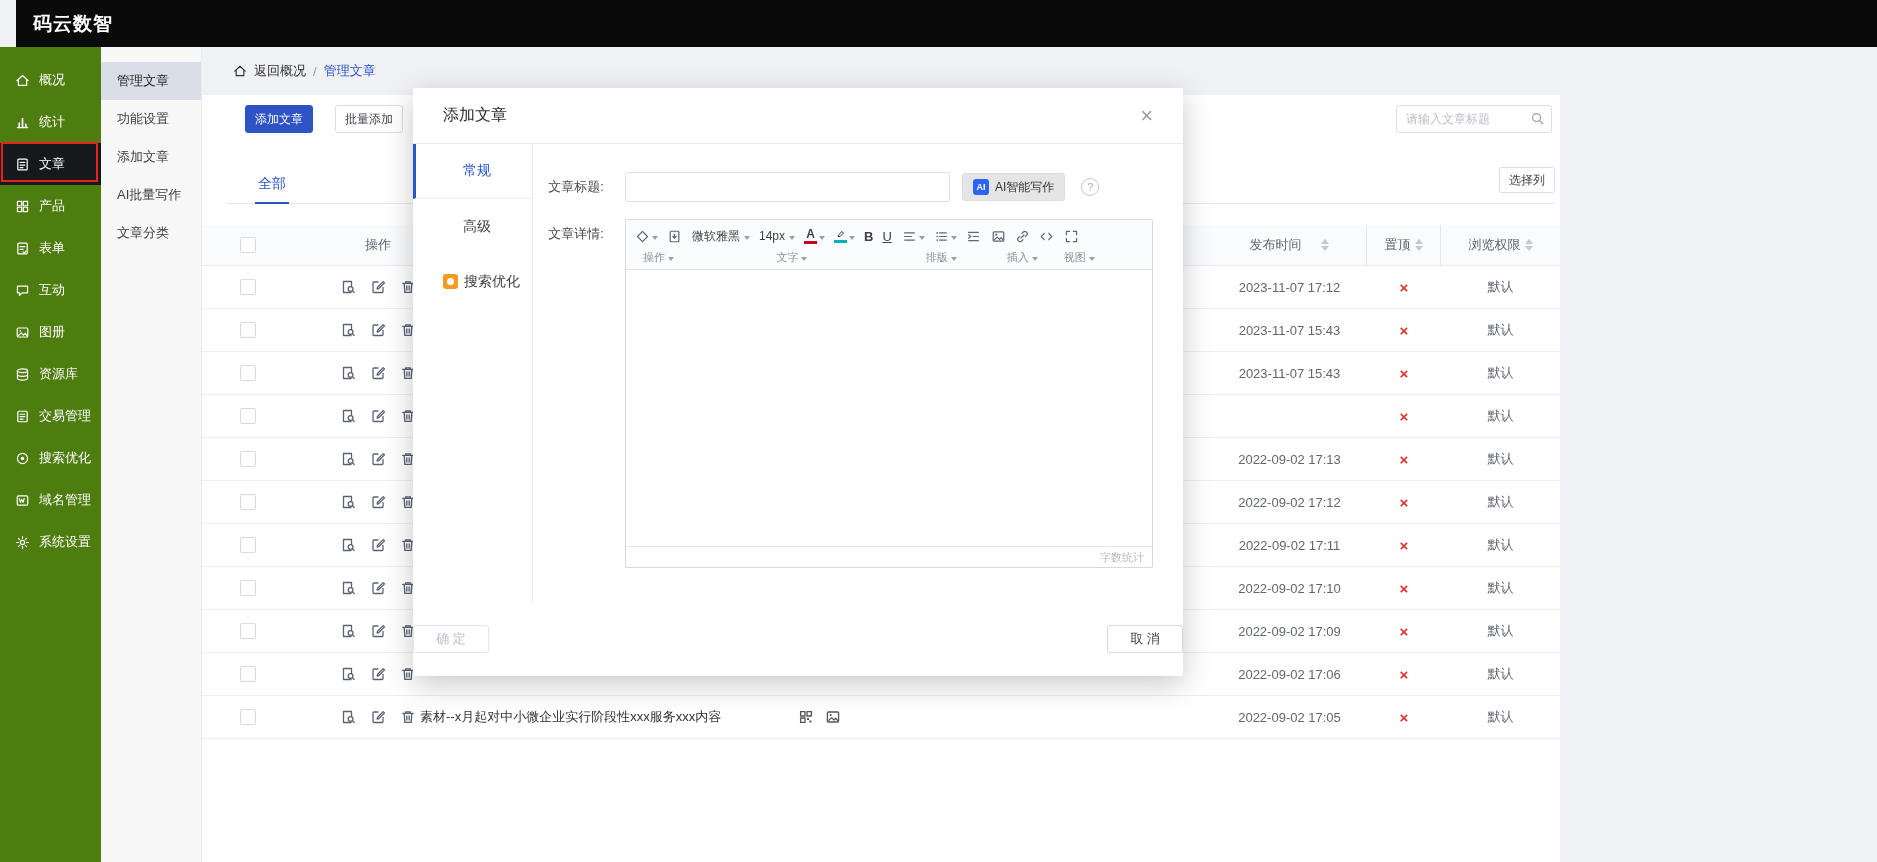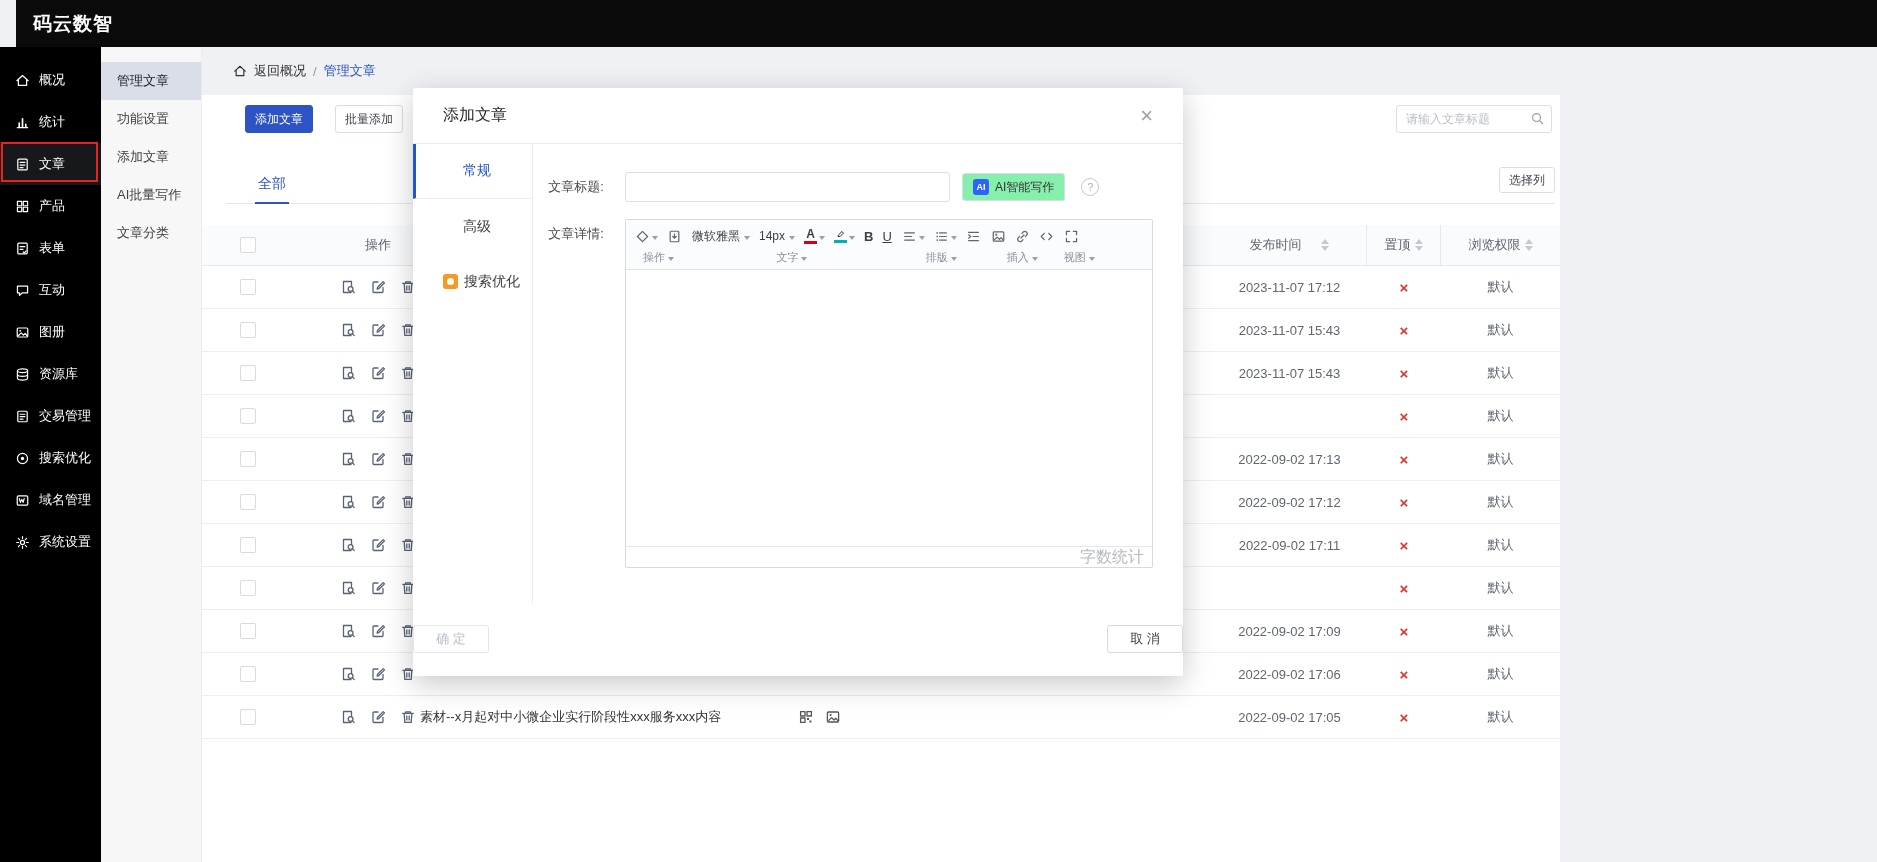--- a/index.html
+++ b/index.html
@@ -6,21 +6,21 @@
   body{font-family:"Liberation Sans","DejaVu Sans",sans-serif;}
   .stage{position:relative;width:1877px;height:862px;overflow:hidden;background:#f0f1f4;}
   .ic{stroke:currentColor;fill:none;stroke-width:1.3;stroke-linecap:round;stroke-linejoin:round;}
   .f{fill:currentColor;stroke:none;}
 
   
   .topbar{position:absolute;left:16px;top:0;width:100%;height:47px;background:#0a0a0a;display:flex;align-items:center;padding-left:17px;box-sizing:border-box;z-index:10;}
   .brand{color:#fff;font-size:19px;font-weight:700;letter-spacing:1px;}
 
   
-  .lsb{position:absolute;left:0;top:47px;width:101px;bottom:0;background:#000000;padding-top:12px;box-sizing:border-box;z-index:5;}
+  .lsb{position:absolute;left:0;top:47px;width:101px;bottom:0;background:#4d7c0f;padding-top:12px;box-sizing:border-box;z-index:5;}
   .sitem{height:42px;display:flex;align-items:center;gap:9px;padding-left:15px;color:#fff;font-size:13px;cursor:pointer;}
   .sitem.active{background:#17181c;}
   .si{width:15px;height:15px;flex:none;}
   .annot{position:absolute;left:1px;top:142px;width:97px;height:40px;border:2px solid #e8231f;z-index:60;pointer-events:none;box-sizing:border-box;}
 
   
   .ssb{position:absolute;left:101px;top:47px;width:101px;bottom:0;background:#f7f7f8;border-right:1px solid #ececec;padding-top:15px;box-sizing:border-box;z-index:4;}
   .mitem{height:38px;display:flex;align-items:center;padding-left:16px;font-size:13px;color:#404040;cursor:pointer;}
   .mitem.active{background:#d9dee9;color:#1f1f1f;}
 
@@ -74,41 +74,41 @@
   .mtab.active{color:#2456c7;border-left-color:#2456c7;border-bottom:1px solid #ececec;}
   .mtab.icon-tab{padding-left:27px;gap:6px;}
   .seoicon{width:15px;height:15px;border-radius:3px;background:#f59a23;display:inline-flex;align-items:center;justify-content:center;flex:none;}
   .seoicon i{width:7px;height:7px;border-radius:50%;background:#fff;display:block;}
   .mform{flex:1;padding-top:28px;position:relative;}
   .frow{position:relative;padding-left:92px;margin-bottom:17px;}
   .flabel{position:absolute;left:0;top:0;width:86px;text-align:center;font-size:13px;color:#4a4a4a;line-height:30px;}
   .frow1{display:block;}
   .frow1 .fcontent{display:flex;align-items:center;gap:12px;}
   .minput{width:325px;height:30px;box-sizing:border-box;border:1px solid #dcdfe6;border-radius:3px;padding:0 8px;font-size:13px;font-family:inherit;}
-  .aibtn{height:28px;display:inline-flex;align-items:center;gap:6px;padding:0 10px;border:1px solid #d9dee6;border-radius:3px;background:#86efac;font-size:12px;color:#333;cursor:pointer;font-family:inherit;}
+  .aibtn{height:28px;display:inline-flex;align-items:center;gap:6px;padding:0 10px;border:1px solid #d9dee6;border-radius:3px;background:#e5e5e5;font-size:12px;color:#333;cursor:pointer;font-family:inherit;}
   .aibadge{width:16px;height:16px;border-radius:3px;background:#2d63f6;color:#fff;font-size:9px;font-weight:700;display:flex;align-items:center;justify-content:center;}
   .helpc{width:16px;height:16px;border-radius:50%;border:1px solid #c3c8d0;color:#aab0ba;font-size:11px;display:flex;align-items:center;justify-content:center;margin-left:4px;cursor:pointer;}
 
   .ed{width:528px;height:349px;border:1px solid #d9d9d9;border-radius:2px;box-sizing:border-box;display:flex;flex-direction:column;background:#fff;}
   .edbar{background:#fbfcfd;border-bottom:1px solid #e3e3e3;display:flex;padding:3px 4px;}
   .edg{display:flex;flex-direction:column;padding:0 5px;}
   .edi{height:26px;display:flex;align-items:center;gap:9px;}
   .edl{height:17px;display:flex;align-items:center;justify-content:center;gap:3px;font-size:11px;color:#8a8f99;cursor:pointer;}
   .ti{width:15px;height:15px;color:#5f6670;cursor:pointer;}
   .tset{display:inline-flex;align-items:center;gap:2px;cursor:pointer;}
   .caret{width:0;height:0;border:3.5px solid transparent;border-top:4px solid #9aa0aa;border-bottom:none;margin-top:3px;display:inline-block;}
   .fontsel,.sizesel{display:inline-flex;align-items:center;gap:4px;font-size:12px;color:#404040;cursor:pointer;white-space:nowrap;}
   .colA{display:inline-flex;flex-direction:column;align-items:center;cursor:pointer;}
   .colA b{font-size:12px;color:#404040;line-height:11px;font-weight:700;}
   .colA i{width:13px;height:3px;background:#d0021b;display:block;margin-top:1px;}
   .colA.hl i{background:#00b3b3;}
   .bbtn{font-size:13px;font-weight:700;color:#404040;cursor:pointer;}
   .ubtn{font-size:13px;color:#404040;text-decoration:underline;cursor:pointer;}
   .edbody{flex:1;background:#fff;cursor:text;}
-  .edstat{height:20px;border-top:1px solid #e8e8e8;display:flex;align-items:center;justify-content:flex-end;padding-right:8px;font-size:16px;color:#b5bac2;}
+  .edstat{height:20px;border-top:1px solid #e8e8e8;display:flex;align-items:center;justify-content:flex-end;padding-right:8px;font-size:11px;color:#b5bac2;}
 
   .mfoot{height:72px;display:flex;align-items:flex-start;justify-content:space-between;gap:30px;padding-top:22px;box-sizing:border-box;}
   .mbtn{min-width:76px;height:28px;border-radius:3px;font-size:13px;display:inline-flex;align-items:center;justify-content:center;cursor:pointer;box-sizing:border-box;background:#fff;}
   .mbtn.confirm{border:1px solid #e0e5ee;color:#b9bfca;}
   .mbtn.cancel{border:1px solid #d9d9d9;color:#3a3f48;}
 </style>
 </head>
 <body>
 
 <svg width="0" height="0" style="position:absolute" xmlns="http://www.w3.org/2000/svg">
@@ -517,20 +517,21 @@
                 <use href="#i-preview"></use>
               </svg>
               <svg class="ic op">
                 <use href="#i-edit"></use>
               </svg>
               <svg class="ic op">
                 <use href="#i-trash"></use>
               </svg>
             </span>
             <span class="col ct"></span>
+            <span class="col ctm">2022-09-02 17:10</span>
             <span class="col ctp">×</span>
             <span class="col cp">默认</span>
           </div>
         <div class="trow">
             <span class="col cc">
               <span class="cb"></span>
             </span>
             <span class="col co">
               <svg class="ic op">
                 <use href="#i-preview"></use>

